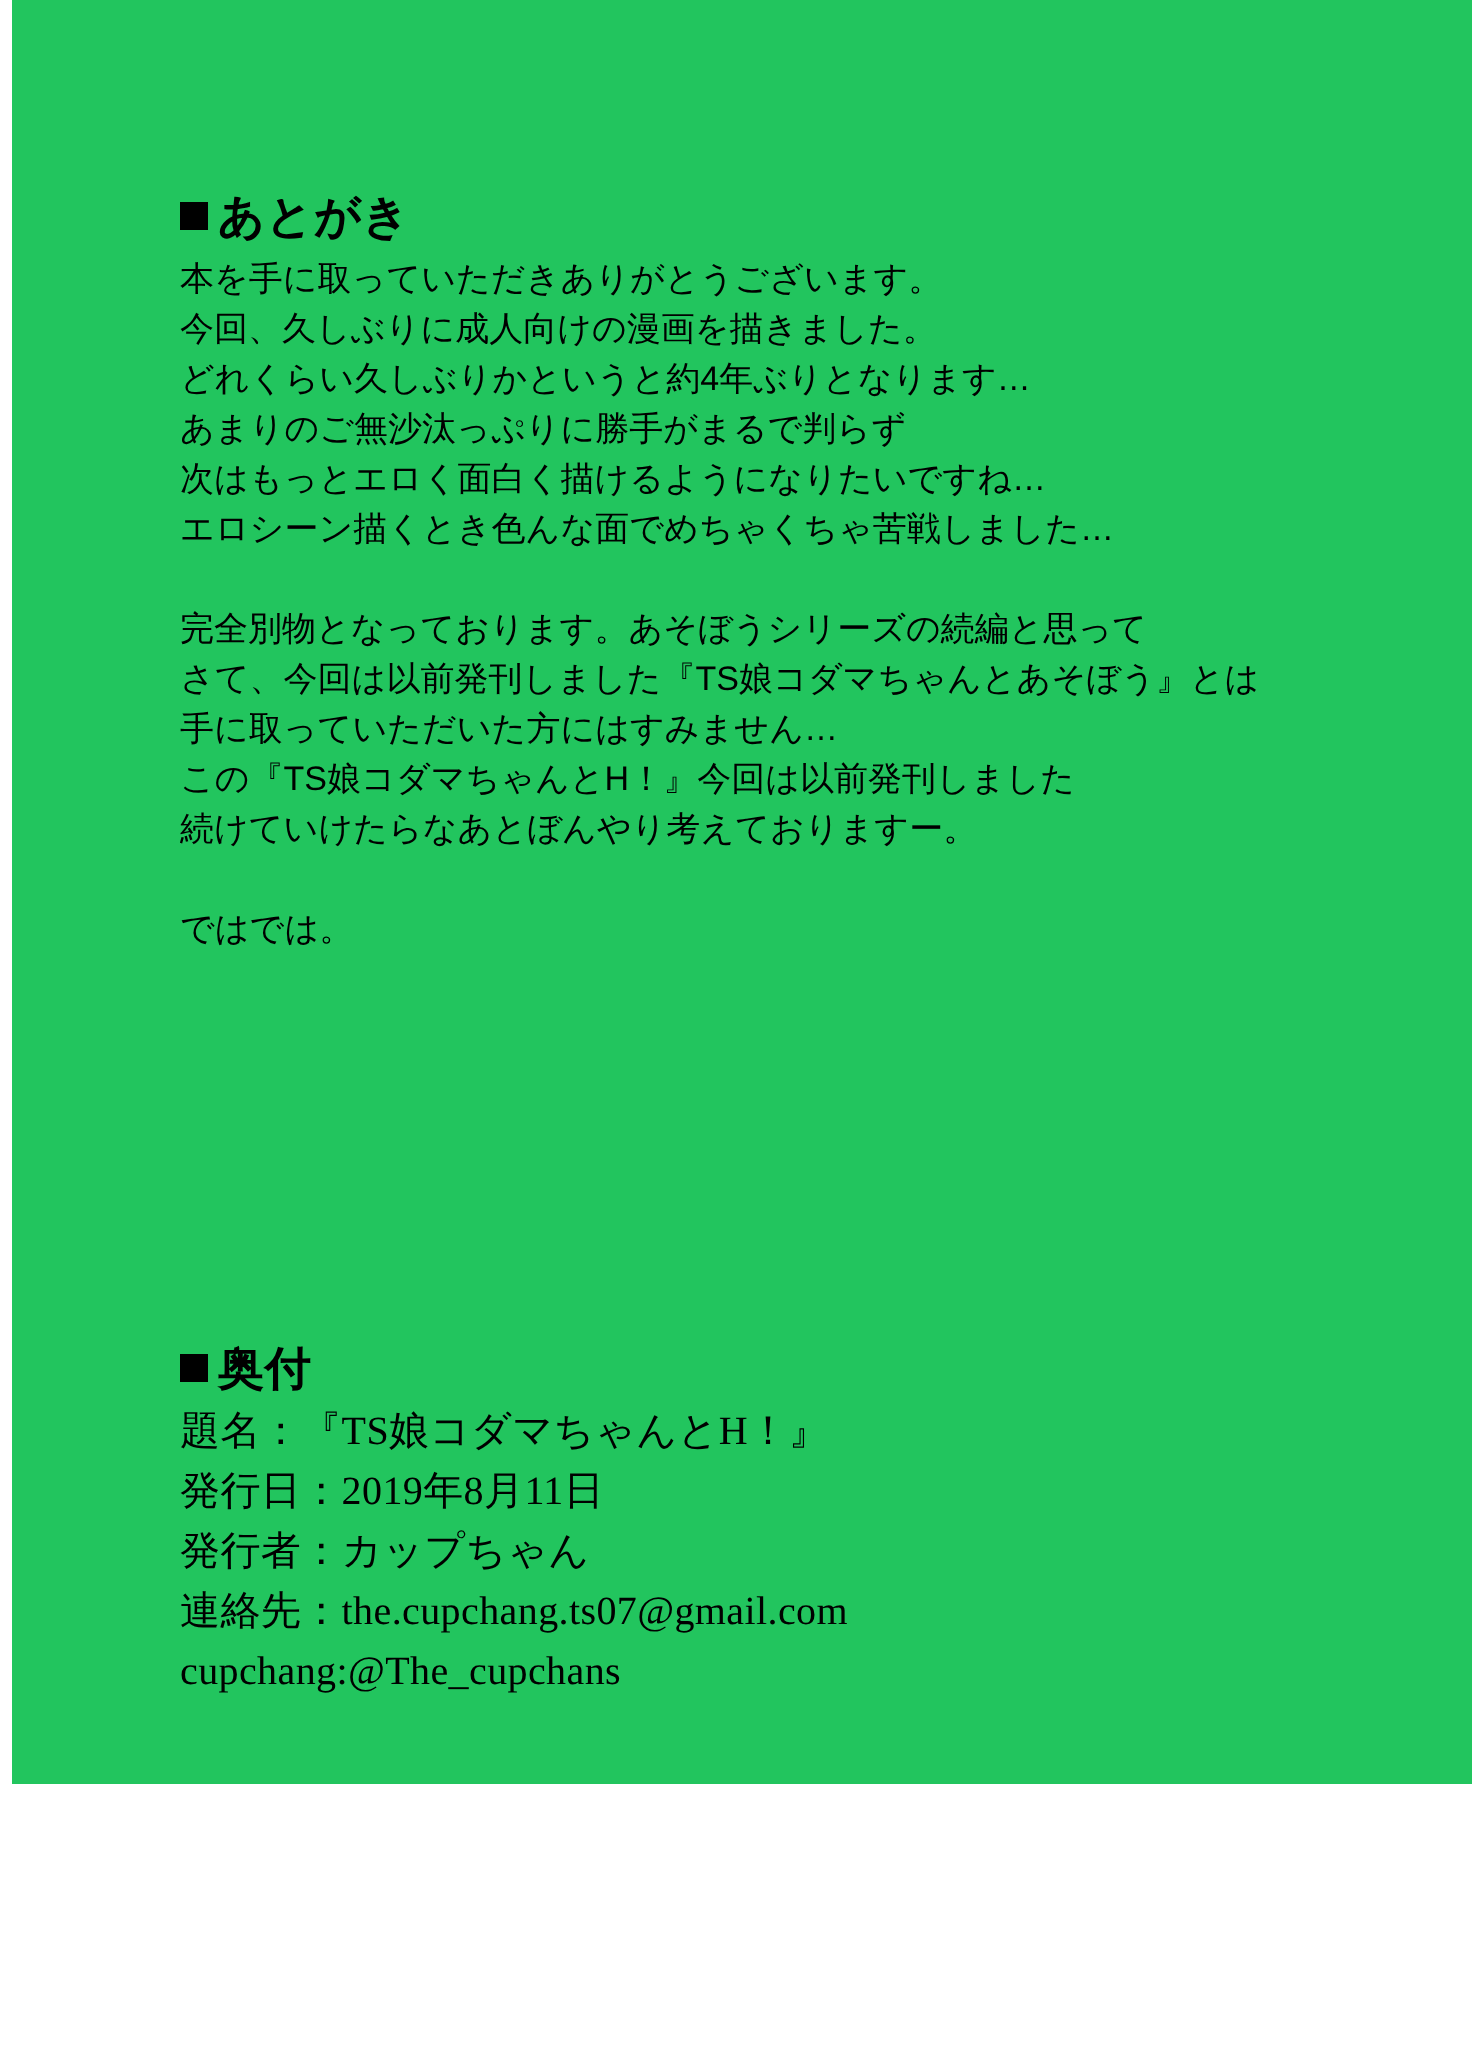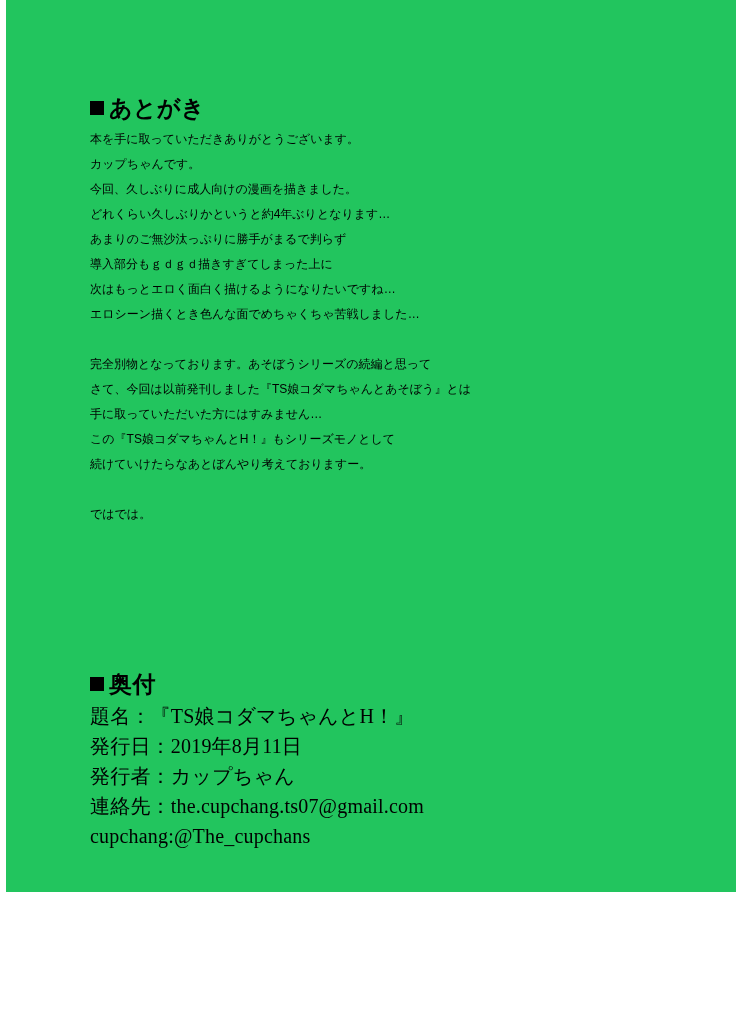--- a/index.html
+++ b/index.html
@@ -40,21 +40,21 @@
   }
   .sq {
     display: inline-block;
     width: 14px;
     height: 14px;
     background: #000;
     margin-right: 5px;
     vertical-align: 1px;
   }
   .body-line {
-    font-size: 12px;
+    font-size: 17px;
     line-height: 25px;
     white-space: nowrap;
     letter-spacing: 0px;
   }
   .para-gap {
     height: 25px;
   }
 
   
   .colophon {
@@ -77,34 +77,32 @@
 </style>
 </head>
 <body>
 
 <div class="page">
 
   <div class="afterword">
     <div class="section-head"><span class="sq"></span><span>あとがき</span></div>
 
     <div class="body-line">本を手に取っていただきありがとうございます。</div>
-    <div class="body-line">カップちゃんです。</div>
     <div class="body-line">今回、久しぶりに成人向けの漫画を描きました。</div>
     <div class="body-line">どれくらい久しぶりかというと約4年ぶりとなります…</div>
     <div class="body-line">あまりのご無沙汰っぷりに勝手がまるで判らず</div>
-    <div class="body-line">導入部分もｇｄｇｄ描きすぎてしまった上に</div>
     <div class="body-line">次はもっとエロく面白く描けるようになりたいですね…</div>
     <div class="body-line">エロシーン描くとき色んな面でめちゃくちゃ苦戦しました…</div>
 
     <div class="para-gap"></div>
 
     <div class="body-line">完全別物となっております。あそぼうシリーズの続編と思って</div>
     <div class="body-line">さて、今回は以前発刊しました『TS娘コダマちゃんとあそぼう』とは</div>
     <div class="body-line">手に取っていただいた方にはすみません…</div>
-    <div class="body-line">この『TS娘コダマちゃんとH！』もシリーズモノとして</div>
+    <div class="body-line">この『TS娘コダマちゃんとH！』今回は以前発刊しました</div>
     <div class="body-line">続けていけたらなあとぼんやり考えておりますー。</div>
 
     <div class="para-gap"></div>
 
     <div class="body-line">ではでは。</div>
   </div>
 
   <div class="colophon">
     <div class="section-head"><span class="sq"></span><span>奥付</span></div>
 

